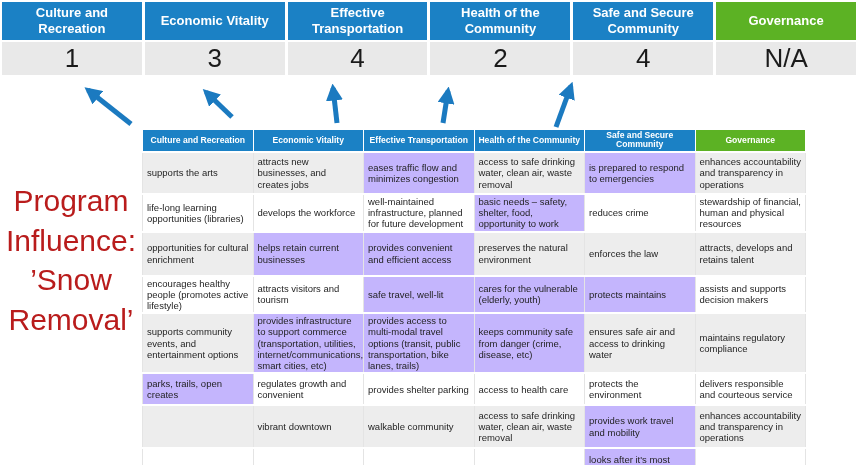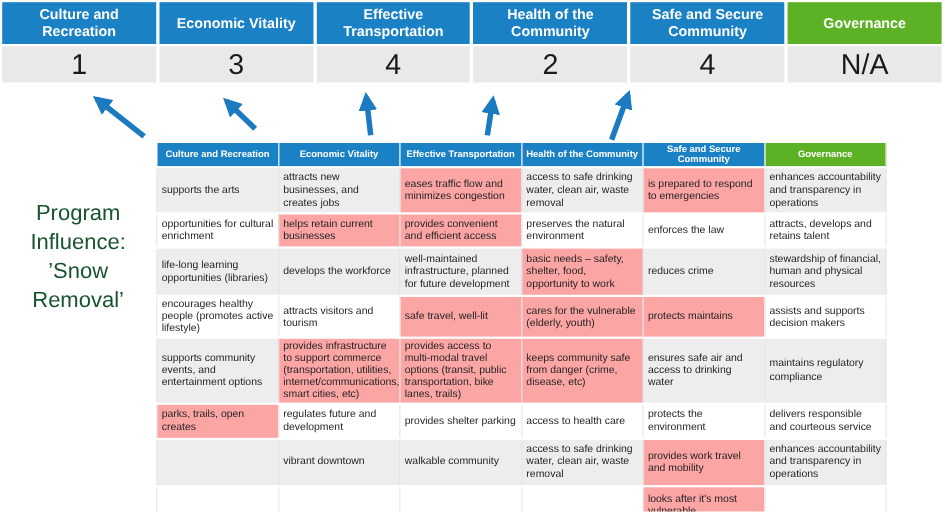--- a/index.html
+++ b/index.html
@@ -14,35 +14,35 @@
          text-align:center; padding:0 10px; }
   .cat.gov { background:#5CB224; }
   .score { height:33px; margin-top:2px; background:#E9E9E9; color:#1a1a1a; font-size:26px;
            display:flex; align-items:center; justify-content:center; }
 
   
   .arrows { position:absolute; left:0; top:0; width:859px; height:465px; pointer-events:none; }
 
   
   .program-label { position:absolute; left:0; top:181px; width:142px; text-align:center;
-                   font-size:20px; line-height:1.32; color:#14532d; white-space:pre-line; }
+                   font-size:30px; line-height:1.32; color:#b91c1c; white-space:pre-line; }
 
   
   .matrix-wrap { position:absolute; left:142px; top:129px; width:664px; }
   table.matrix { border-collapse:collapse; table-layout:fixed; width:664px;
                  font-size:9.5px; line-height:1.18; color:#1f1f1f; }
   table.matrix th { background:#1B81C5; color:#fff; font-weight:bold; font-size:8.6px;
                     line-height:1.1; text-align:center; vertical-align:middle; padding:1px 2px;
                     border:1px solid #fff; height:21px; }
   table.matrix th.gov { background:#5CB224; }
   table.matrix td { border-left:1px solid #E4E4E4; border-right:1px solid #E4E4E4;
                     border-top:2px solid #fff; border-bottom:2px solid #fff;
                     padding:1px 4px; vertical-align:middle; background:#fff; }
   tbody tr:nth-child(odd) td { background:#EDEDED; }
-  table.matrix td.hl { background:#fca5a5; }
+  table.matrix td.hl { background:#c4b5fd; }
   tbody tr:nth-child(1){height:42px} tbody tr:nth-child(2){height:31px}
   tbody tr:nth-child(3){height:44px} tbody tr:nth-child(4){height:29px}
   tbody tr:nth-child(5){height:55px} tbody tr:nth-child(6){height:32px}
   tbody tr:nth-child(7){height:43px} tbody tr:nth-child(8){height:35px}
 </style>
 </head>
 <body>
 
 <div class="canvas">
 
@@ -106,54 +106,54 @@
       <tbody>
         <tr>
           <td>supports the arts</td>
           <td>attracts new businesses, and creates jobs</td>
           <td class="hl">eases traffic flow and minimizes congestion</td>
           <td>access to safe drinking water, clean air, waste removal</td>
           <td class="hl">is prepared to respond to emergencies</td>
           <td>enhances accountability and transparency in operations</td>
         </tr>
         <tr>
+          <td>life-long learning opportunities (libraries)</td>
+          <td>develops the workforce</td>
+          <td>well-maintained infrastructure, planned for future development</td>
+          <td class="hl">basic needs – safety, shelter, food, opportunity to work</td>
+          <td>reduces crime</td>
+          <td>stewardship of financial, human and physical resources</td>
+        </tr>
+        <tr>
           <td>opportunities for cultural enrichment</td>
           <td class="hl">helps retain current businesses</td>
           <td class="hl">provides convenient and efficient access</td>
           <td>preserves the natural environment</td>
           <td>enforces the law</td>
           <td>attracts, develops and retains talent</td>
-        </tr>
-        <tr>
-          <td>life-long learning opportunities (libraries)</td>
-          <td>develops the workforce</td>
-          <td>well-maintained infrastructure, planned for future development</td>
-          <td class="hl">basic needs – safety, shelter, food, opportunity to work</td>
-          <td>reduces crime</td>
-          <td>stewardship of financial, human and physical resources</td>
         </tr>
         <tr>
           <td>encourages healthy people (promotes active lifestyle)</td>
           <td>attracts visitors and tourism</td>
           <td class="hl">safe travel, well-lit</td>
           <td class="hl">cares for the vulnerable (elderly, youth)</td>
           <td class="hl">protects maintains</td>
           <td>assists and supports decision makers</td>
         </tr>
         <tr>
           <td>supports community events, and entertainment options</td>
           <td class="hl">provides infrastructure to support commerce (transportation, utilities, internet/communications, smart cities, etc)</td>
           <td class="hl">provides access to multi-modal travel options (transit, public transportation, bike lanes, trails)</td>
           <td class="hl">keeps community safe from danger (crime, disease, etc)</td>
           <td>ensures safe air and access to drinking water</td>
           <td>maintains regulatory compliance</td>
         </tr>
         <tr>
           <td class="hl">parks, trails, open creates</td>
-          <td>regulates future and development</td>
+          <td>regulates growth and convenient</td>
           <td>provides shelter parking</td>
           <td>access to health care</td>
           <td>protects the environment</td>
           <td>delivers responsible and courteous service</td>
         </tr>
         <tr>
           <td></td>
           <td>vibrant downtown</td>
           <td>walkable community</td>
           <td>access to safe drinking water, clean air, waste removal</td>

